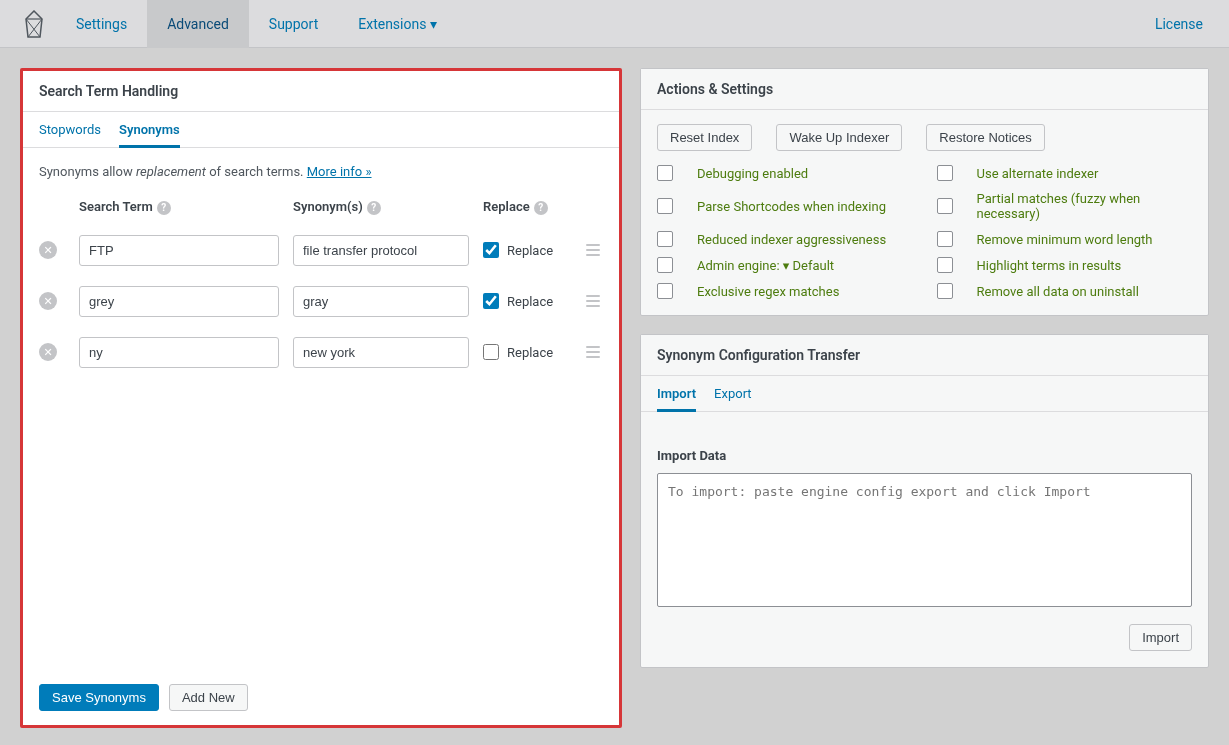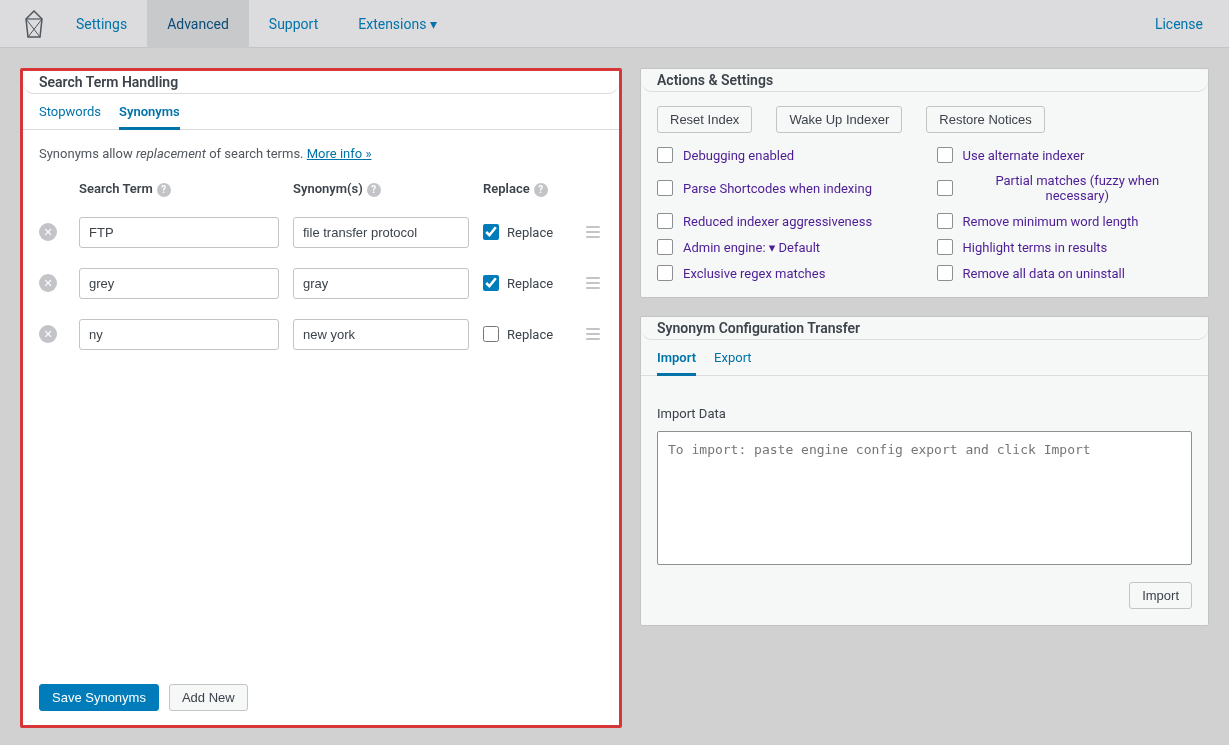--- a/index.html
+++ b/index.html
@@ -52,26 +52,25 @@
   .panel {
     background: #f6f7f7;
     border: 1px solid #c3c4c7;
     border-radius: 2px;
   }
   .panel.highlight {
     border: 3px solid #d63638;
     background: #fff;
   }
   .panel-head {
-    padding: 3px 16px;
+    padding: 12px 16px;
     font-weight: 600;
     font-size: 14px;
     border-bottom: 1px solid #dcdcde;
     background: #f6f7f7;
-    border-radius: 14px;
   }
   .panel.highlight .panel-head { background: #fff; }
   .panel-body { padding: 14px 16px 16px 16px; }
 
   
   .tabs {
     display: flex;
     gap: 18px;
     padding: 0 16px;
     border-bottom: 1px solid #dcdcde;
@@ -155,24 +154,23 @@
   }
 
   
   .action-row { display: flex; gap: 24px; flex-wrap: wrap; margin-bottom: 14px; }
   .check-grid {
     display: grid;
     grid-template-columns: 1fr 1fr;
     gap: 10px 24px;
   }
   .chk {
-    display: flex; align-items: center; gap: 10px;
-    color: #4c1d95;
-    cursor: pointer;
-    text-align: center;
+    display: flex; align-items: center; gap: 24px;
+    color: #4d7c0f;
+    cursor: pointer;
   }
   .chk-box {
     width: 16px; height: 16px;
     border: 1px solid #8c8f94;
     border-radius: 2px;
     background: #fff;
     flex-shrink: 0;
   }
   .chk-admin { display: flex; align-items: center; gap: 6px; }
 
@@ -187,21 +185,21 @@
 
   
   input[type=checkbox] {
     width: 16px; height: 16px;
     margin: 0;
     accent-color: #007cba;
     cursor: pointer;
   }
 
   
-  .import-label { font-weight: 400; margin: 16px 0 10px; }
+  .import-label { font-weight: 700; margin: 22px 0 10px; }
   textarea {
     width: 100%;
     height: 134px;
     padding: 10px;
     border: 1px solid #8c8f94;
     border-radius: 2px;
     font-family: Menlo, Consolas, monospace;
     font-size: 13px;
     color: #787c82;
     resize: none;

